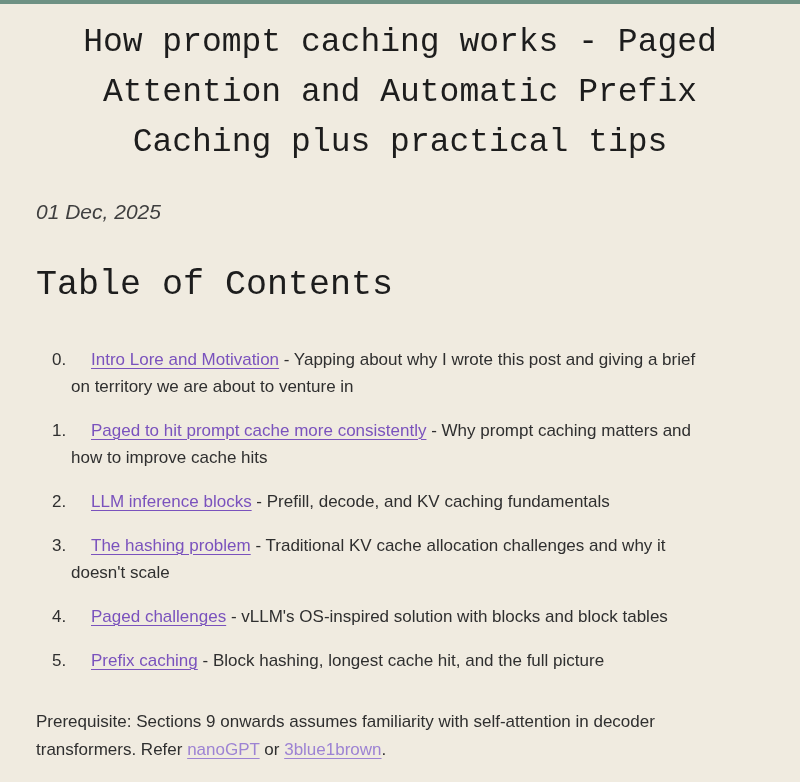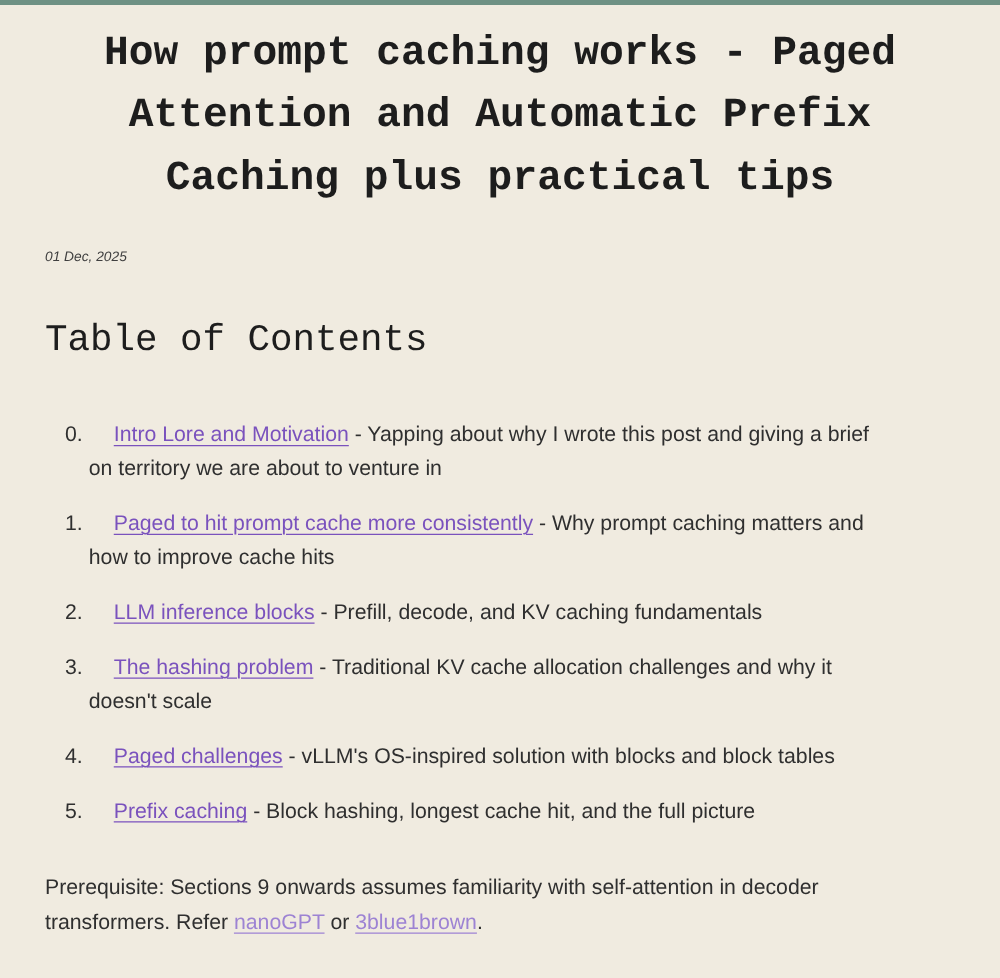--- a/index.html
+++ b/index.html
@@ -18,37 +18,37 @@
   .top-bar {
     height: 4px;
     width: 100%;
     background: #6e9184;
   }
   .page {
     padding: 0 36px 40px 36px;
   }
   .post-title {
     font-family: "Liberation Mono", "DejaVu Sans Mono", monospace;
-    font-weight: bold;
+    font-weight: normal;
     font-size: 33px;
     line-height: 50px;
     text-align: center;
     color: #1d1d1d;
     margin: 14px 0 0 0;
   }
   .post-date {
     font-style: italic;
-    font-size: 11px;
+    font-size: 21px;
     color: #3f3f3f;
     margin: 32px 0 0 0;
   }
   .toc-heading {
     font-family: "Liberation Mono", "DejaVu Sans Mono", monospace;
     font-weight: normal;
-    font-size: 30px;
+    font-size: 35px;
     line-height: 30px;
     color: #1d1d1d;
     margin: 46px 0 0 0;
   }
   .toc-list {
     list-style: none;
     margin: 46px 0 0 0;
     padding: 0 0 0 16px;
     max-width: 667px;
   }

